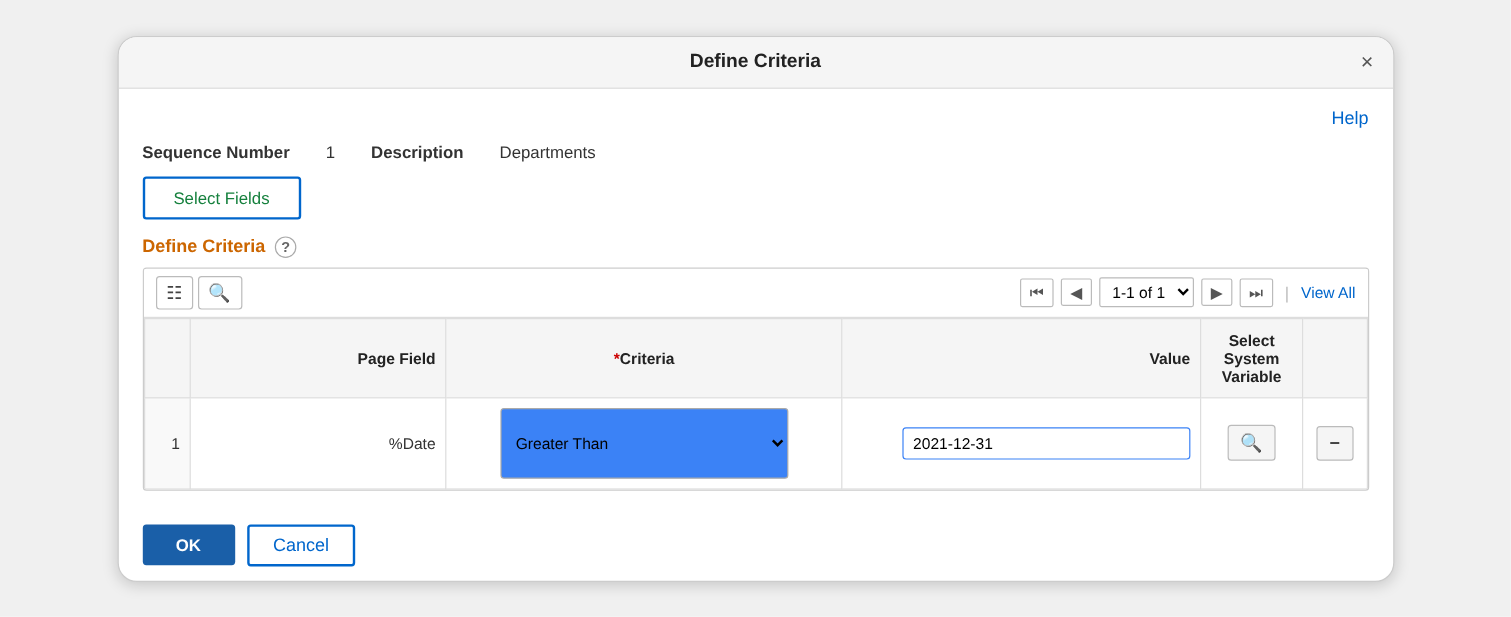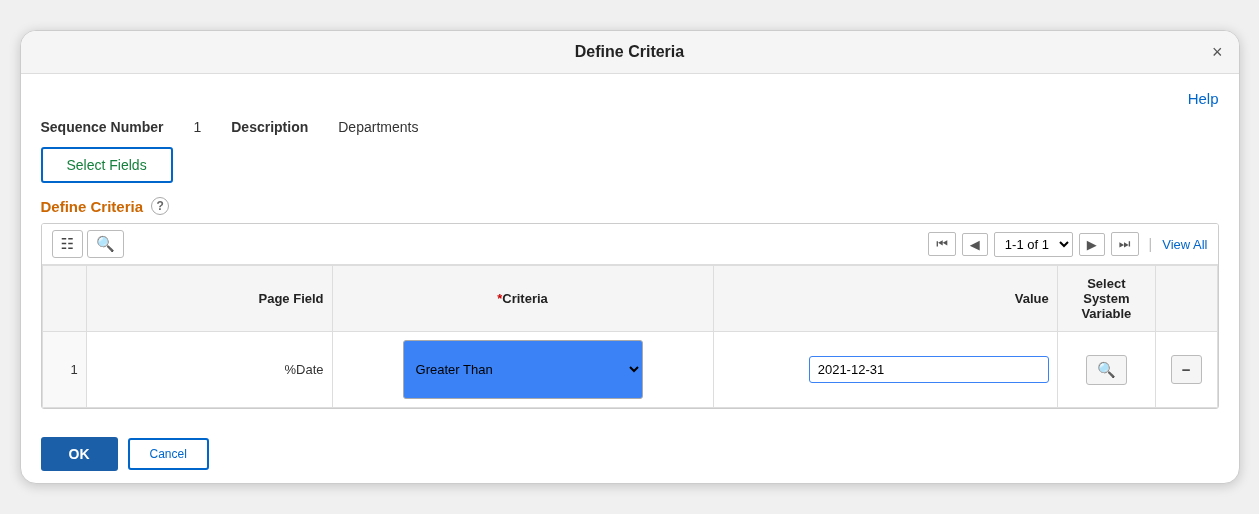--- a/index.html
+++ b/index.html
@@ -9,21 +9,21 @@
       background: #f0f0f0;
       display: flex;
       justify-content: center;
       align-items: center;
       min-height: 100vh;
     }
     .dialog {
       background: #fff;
       border: 1px solid #ccc;
       border-radius: 16px;
-      width: 1220px;
+      width: 1064px;
       box-shadow: 0 2px 12px rgba(0,0,0,0.18);
       overflow: hidden;
     }
     .dialog-header {
       background: #f5f5f5;
       border-bottom: 1px solid #ddd;
       padding: 12px 20px;
       display: flex;
       align-items: center;
       justify-content: center;
@@ -266,21 +266,21 @@
       font-size: 14px;
       font-weight: bold;
       border-radius: 3px;
       cursor: pointer;
     }
     .cancel-btn {
       background: #fff;
       color: #0066cc;
       border: 2px solid #0066cc;
       padding: 7px 20px;
-      font-size: 12px;
+      font-size: 15px;
       border-radius: 3px;
       cursor: pointer;
     }
     .required-star {
       color: #cc0000;
     }
   </style>
 </head>
 <body>
 

